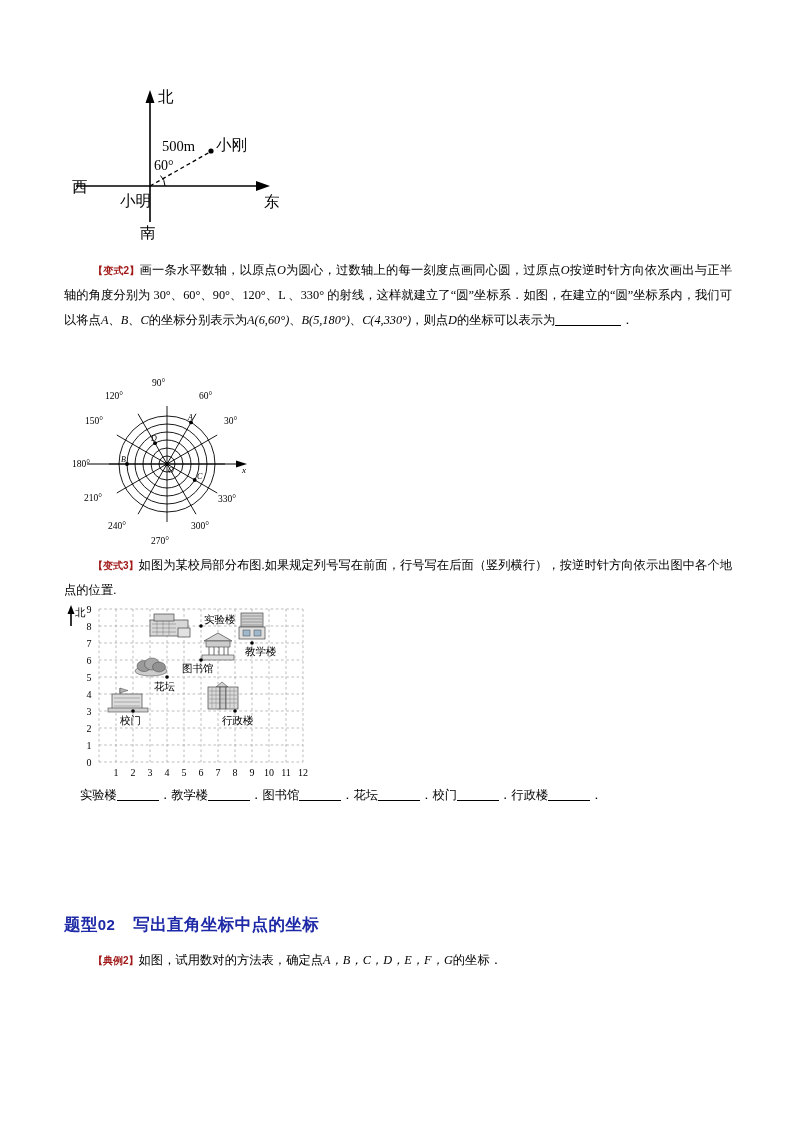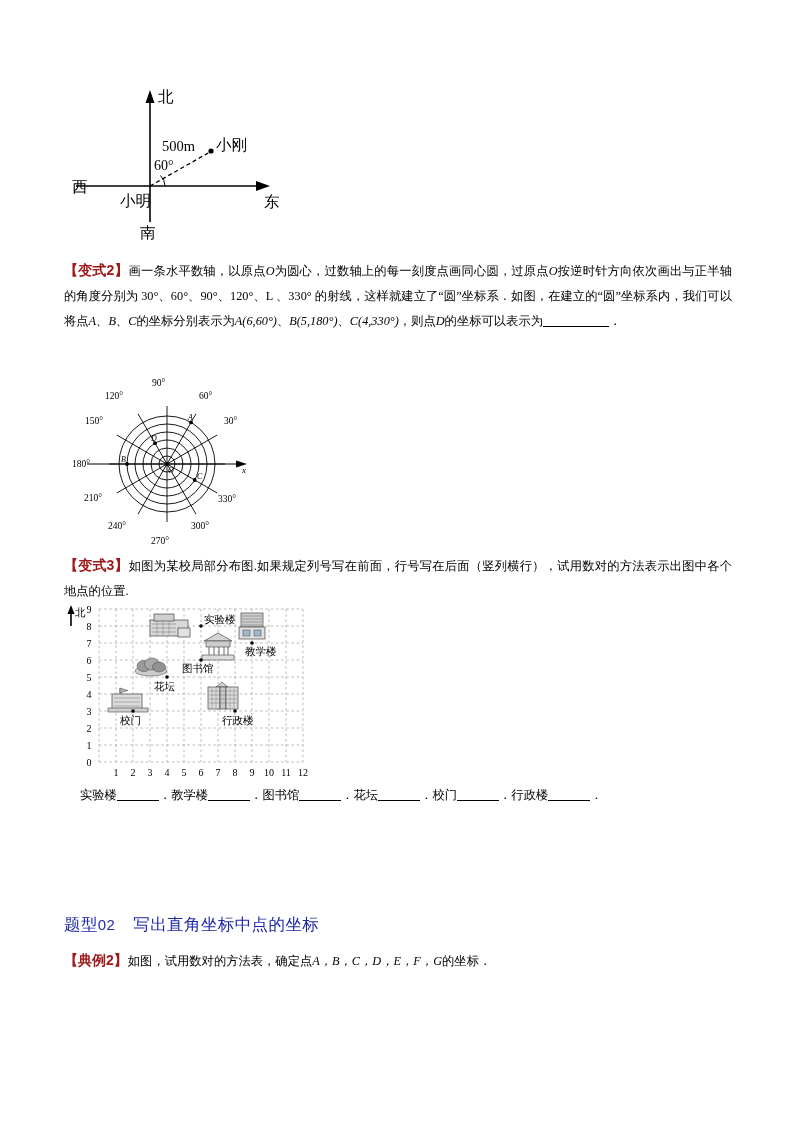--- a/index.html
+++ b/index.html
@@ -27,21 +27,22 @@
     position: absolute;
     font-size: 12.3px;
     line-height: 25px;
     text-align: justify;
     color: #000;
   }
   .tag {
     color: #a01818;
     font-weight: bold;
     font-family: "Liberation Sans", sans-serif;
-    font-size: 14px;
+    font-size: 10px;
+    margin-left: 29px;
   }
   .mi { font-style: italic; font-family: "Liberation Serif", serif; }
   .blank-u {
     display: inline-block;
     border-bottom: 1px solid #000;
     height: 0.95em;
     vertical-align: -2px;
   }
 
   
@@ -49,21 +50,21 @@
     position: absolute;
     left: 64px;
     top: 910px;
     width: 400px;
     height: 30px;
     display: flex;
     align-items: center;
   }
   .section-title {
     color: #1d29a6;
-    font-weight: normal;
+    font-weight: bold;
     font-size: 16.5px;
     font-family: "Liberation Sans", sans-serif;
     white-space: nowrap;
     letter-spacing: 0.4px;
   }
   .section-title .num { font-size: 15px; }
   .section-title .gap { display:inline-block; width: 18px; }
 
   
   .fig1 { position: absolute; left: 64px; top: 82px; width: 290px; height: 160px; }
@@ -163,21 +164,21 @@
       <text x="0" y="95" font-size="9.5">180°</text>
       <text x="12" y="129" font-size="9.5">210°</text>
       <text x="36" y="157" font-size="9.5">240°</text>
       <text x="79" y="172" font-size="9.5">270°</text>
       <text x="119" y="157" font-size="9.5">300°</text>
       <text x="146" y="130" font-size="9.5">330°</text>
     </svg>
   </div>
 
   <div class="para" style="left:64px; top:553px; width:668px;">
-    <span class="tag">【变式3】</span><span>如图为某校局部分布图.如果规定列号写在前面，行号写在后面（竖列横行），试用数对的方法表</span><span>示出图中各个地点的位置.</span>
+    <span class="tag">【变式3】</span><span>如图为某校局部分布图.如果规定列号写在前面，行号写在后面（竖列横行），按逆时针方向依</span><span>示出图中各个地点的位置.</span>
   </div>
 
   <div class="fig3">
     <svg width="300" height="180" viewBox="0 0 300 180">
       <defs>
 
         <g id="bldgA">
           <rect x="0" y="6" width="38" height="16" fill="#d8d8d8" stroke="#444" stroke-width="0.7"></rect>
           <rect x="4" y="0" width="20" height="7" fill="#cfcfcf" stroke="#444" stroke-width="0.7"></rect>
           <rect x="28" y="14" width="12" height="9" fill="#e2e2e2" stroke="#444" stroke-width="0.7"></rect>

